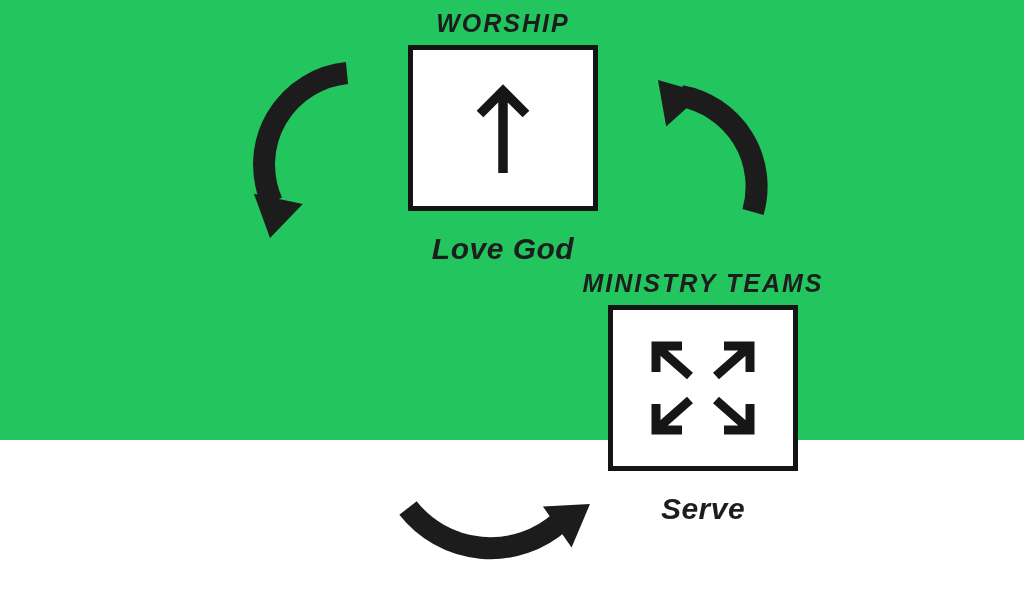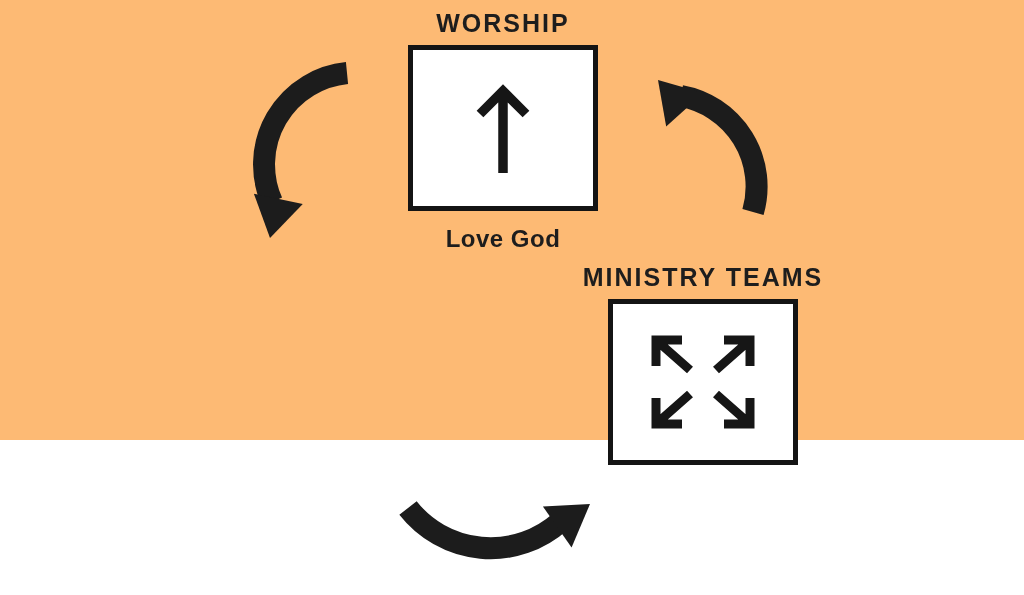--- a/index.html
+++ b/index.html
@@ -1,43 +1,43 @@
 <!DOCTYPE html>
 <html><head>
 <meta charset="utf-8">
 <style>
   html,body{margin:0;padding:0;background:#ffffff;}
   body{
     width:1024px;height:595px;overflow:hidden;
     font-family:"Liberation Sans",sans-serif;
   }
-  .stage{position:relative;width:1024px;height:440px;background:#fdba74;}
+  .stage{position:relative;width:1024px;height:440px;background:#22c55e;font-style:italic;}
 
   .node{
     position:absolute;width:400px;
     display:flex;flex-direction:column;align-items:center;
   }
   .node-title{
     font-weight:bold;font-size:25px;line-height:30px;
     letter-spacing:2px;color:#1d1d1d;white-space:nowrap;
     text-align:center;
   }
   .node-box{
     width:190px;height:166px;margin-top:7px;
     border:5px solid #141414;box-sizing:border-box;background:#ffffff;
     display:flex;align-items:center;justify-content:center;
   }
   .node-subtitle{
-    margin-top:12px;font-weight:bold;font-size:24px;line-height:32px;
+    margin-top:22px;font-weight:bold;font-size:30px;line-height:32px;
     color:#1d1d1d;white-space:nowrap;text-align:left;letter-spacing:0.5px;
   }
 
   .node-worship{left:303px;top:8px;}
   .node-community{left:88px;top:262px;}
-  .node-ministry{left:503px;top:262px;}
+  .node-ministry{left:503px;top:268px;}
 
   .icon-stroke{stroke:#161616;fill:none;stroke-linecap:butt;stroke-linejoin:miter;}
 
   .connectors{
     position:absolute;left:0;top:0;width:1024px;height:595px;
     pointer-events:none;
   }
   .flow-path{stroke:#1c1c1c;stroke-width:22;fill:none;stroke-linecap:butt;}
   .flow-head{fill:#1c1c1c;}
 </style>
@@ -78,15 +78,16 @@
   <div class="node node-ministry">
     <div class="node-title">MINISTRY TEAMS</div>
     <div class="node-box">
       <svg width="150" height="132" viewBox="0 0 150 132" xmlns="http://www.w3.org/2000/svg">
         <path class="icon-stroke" stroke-width="9" d="M28 50 V24 H54 M28 24 L62 54"></path>
         <path class="icon-stroke" stroke-width="9" d="M96 24 H122 V50 M122 24 L88 54"></path>
         <path class="icon-stroke" stroke-width="9" d="M28 82 V108 H54 M28 108 L62 78"></path>
         <path class="icon-stroke" stroke-width="9" d="M96 108 H122 V82 M122 108 L88 78"></path>
       </svg>
     </div>
+    <div class="node-subtitle">Serve</div>
   </div>
 
 </div>
 
 </body></html>

